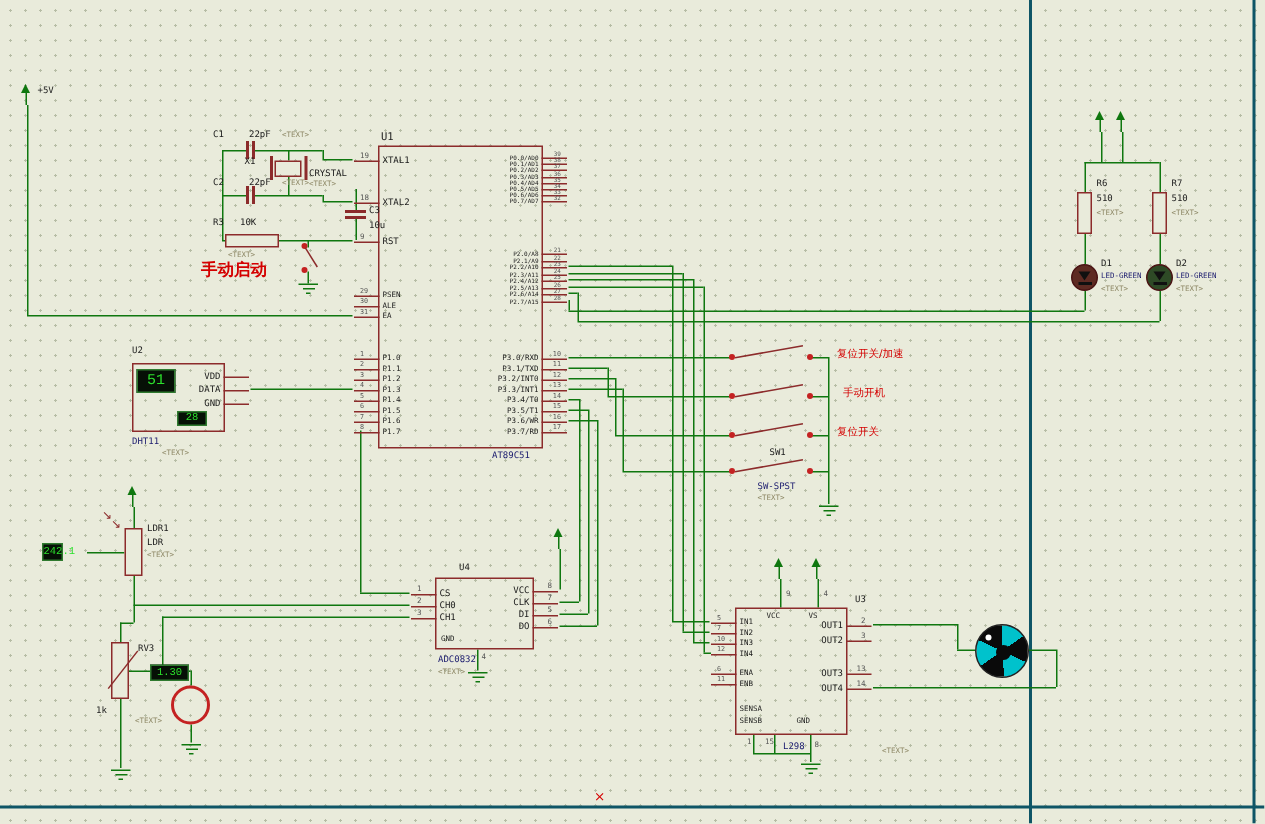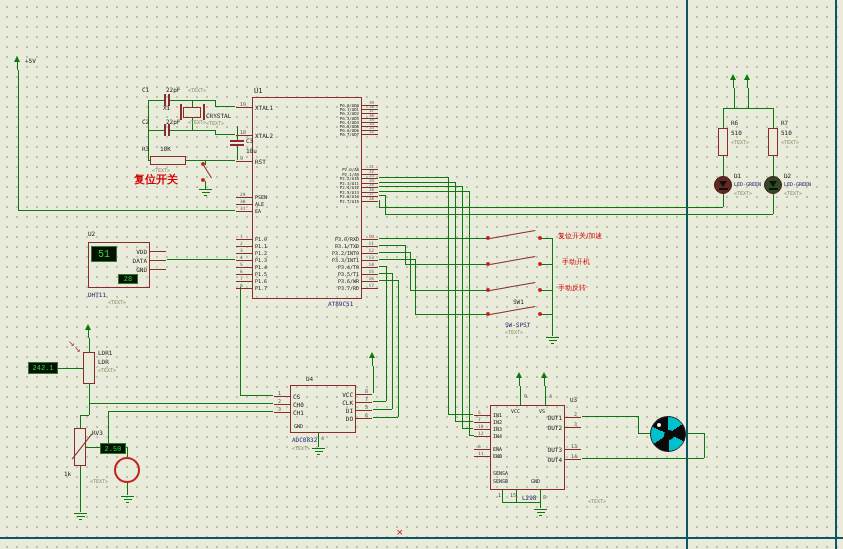--- a/index.html
+++ b/index.html
@@ -421,21 +421,21 @@
   <span class="lbl" style="left:160px;top:146px">10K</span>
   <div class="comp" style="left:150px;top:156px;width:36px;height:9px;background:#e9ebdb"></div>
   <span class="lbl txt s5" style="left:152px;top:168px">&lt;TEXT&gt;</span>
   <i class="cbarh" style="left:230px;top:140px"></i>
   <i class="cbarh" style="left:230px;top:144px"></i>
   <span class="lbl" style="left:246px;top:138px">C3</span>
   <span class="lbl" style="left:246px;top:148px">10u</span>
   <i class="dot" style="left:201px;top:162px"></i>
   <i class="dot" style="left:201px;top:178px"></i>
   <i class="lever" style="left:204px;top:165px;width:15px;transform:rotate(58deg)"></i>
-  <span class="lbl red big" style="left:134px;top:174px">复位开关</span>
+  <span class="lbl red big" style="left:134px;top:174px">手动启动</span>
 
   <span class="lbl" style="left:88px;top:231px">U2</span>
   <div class="comp" style="left:88px;top:242px;width:62px;height:46px">
     <div class="pingrp g9" style="top:3px">
 
     <div class="pin r">
           <span class="s"></span>
           <span class="n"></span>
           <span class="t">VDD</span>
         </div>
@@ -449,34 +449,34 @@
           <span class="n"></span>
           <span class="t">GND</span>
         </div>
       </div>
   </div>
   <div class="disp" style="left:91px;top:246px;width:26px;height:16px;font-size:10px;line-height:15px">51</div>
   <div class="disp" style="left:118px;top:274px;width:20px;height:10px;font-size:7px;line-height:9px">28</div>
   <span class="lbl part" style="left:88px;top:292px">DHT11</span>
   <span class="lbl txt s5" style="left:108px;top:300px">&lt;TEXT&gt;</span>
 
-  <div class="disp" style="left:28px;top:362px;width:30px;height:12px;font-size:7px;line-height:11px">242.1</div>
+  <div class="disp" style="left:28px;top:362px;width:14px;height:12px;font-size:7px;line-height:11px">242.1</div>
   <span class="arrowg" style="left:68px;top:340px">↘</span>
   <span class="arrowg" style="left:74px;top:346px">↘</span>
   <div class="comp" style="left:83px;top:352px;width:12px;height:32px;background:#e9ebdb"></div>
   <span class="lbl" style="left:98px;top:350px">LDR1</span>
   <span class="lbl" style="left:98px;top:359px">LDR</span>
   <span class="lbl txt s5" style="left:98px;top:368px">&lt;TEXT&gt;</span>
 
   <div class="comp" style="left:74px;top:428px;width:12px;height:38px;background:#e9ebdb"></div>
   <i class="rvline" style="left:66px;top:446px"></i>
   <span class="lbl" style="left:92px;top:430px">RV3</span>
   <span class="lbl" style="left:64px;top:471px">1k</span>
   <span class="lbl txt s5" style="left:90px;top:479px">&lt;TEXT&gt;</span>
-  <div class="disp" style="left:100px;top:443px;width:26px;height:11px;font-size:7px;line-height:10px">2.50</div>
+  <div class="disp" style="left:100px;top:443px;width:26px;height:11px;font-size:7px;line-height:10px">1.30</div>
   <div class="ring" style="left:114px;top:457px"></div>
 
   <span class="lbl" style="left:306px;top:376px">U4</span>
   <div class="comp" style="left:290px;top:385px;width:66px;height:48px">
     <div class="pingrp g8" style="top:6px">
 
     <div class="pin l">
           <span class="s"></span>
           <span class="n">1</span>
           <span class="t">CS</span>
@@ -536,21 +536,21 @@
       <span class="lv"></span>
       <span class="dr"></span>
     </div>
   <div class="switch" style="left:486px;top:307px">
       <span class="dl"></span>
       <span class="lv"></span>
       <span class="dr"></span>
     </div>
   <span class="lbl red" style="left:558px;top:233px">复位开关/加速</span>
   <span class="lbl red" style="left:562px;top:259px">手动开机</span>
-  <span class="lbl red" style="left:558px;top:285px">手动反转</span>
+  <span class="lbl red" style="left:558px;top:285px">复位开关</span>
   <span class="lbl" style="left:513px;top:299px">SW1</span>
   <span class="lbl part" style="left:505px;top:322px">SW-SPST</span>
   <span class="lbl txt s5" style="left:505px;top:330px">&lt;TEXT&gt;</span>
 
   <span class="lbl" style="left:570px;top:397px">U3</span>
   <span class="lbl num" style="left:524px;top:394px">9</span>
   <span class="lbl num" style="left:549px;top:394px">4</span>
   <div class="comp" style="left:490px;top:405px;width:75px;height:85px">
     <div class="pingrp g7" style="top:5px">
 

